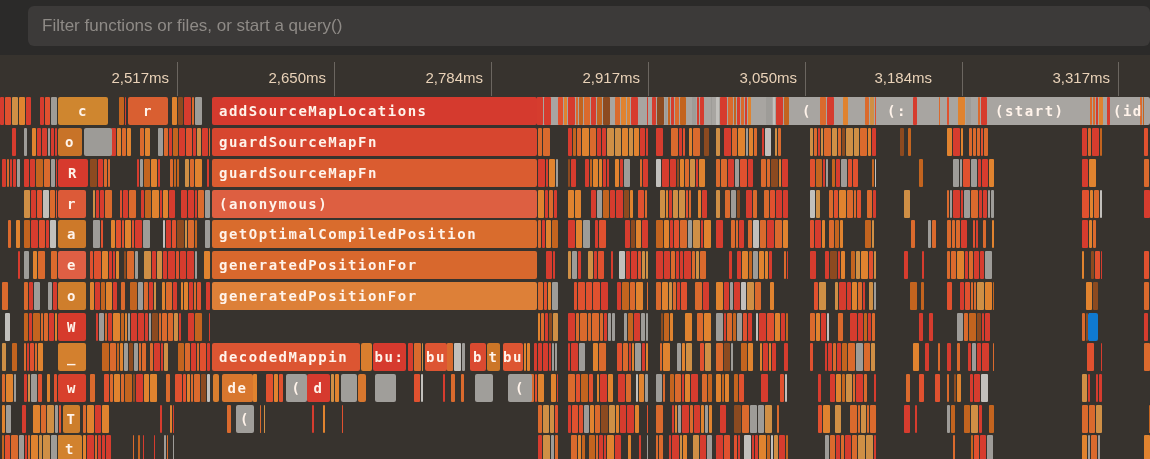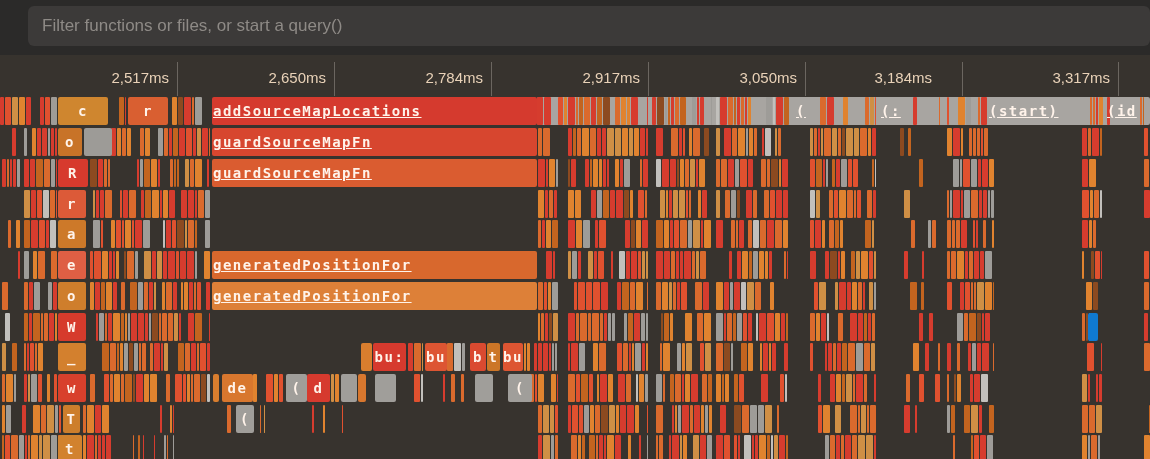--- a/index.html
+++ b/index.html
@@ -30,21 +30,21 @@
     padding-right:8px; font-size:15px; color:#e9d2b8; white-space:nowrap;
   }
   .flame { position:absolute; top:0; left:0; width:1150px; height:459px; }
   .row { position:absolute; left:0; width:1150px; }
   .bar, .stripe { position:absolute; top:0; height:28px; }
   .bar { border-radius:2px; overflow:hidden;
     font-family:"DejaVu Sans Mono","Liberation Mono",monospace;
     font-weight:bold; font-size:14px; letter-spacing:1.5px;
     line-height:28px; color:#fff3ea; white-space:nowrap;
   }
-  .bar.pad { padding:0 1px;text-decoration:underline; }
+  .bar.pad { padding:0 7px; }
   .bar.center { text-align:center; }
   .bar.txt { background:none !important; }
   .stripe { border-radius:1px; }
 </style>
 </head>
 <body>
 
 <div class="flame" id="flame">
     <div class="row" style="top: 97px; height: 28px;">
       <div class="bar" style="left: 537px; width: 613px; background: rgb(168, 165, 161);"></div>
@@ -395,20 +395,21 @@
       <div class="stripe" style="left: 979px; width: 3px; background: rgb(214, 60, 46);"></div>
       <div class="stripe" style="left: 983px; width: 4px; background: rgb(214, 60, 46);"></div>
       <div class="stripe" style="left: 988px; width: 2px; background: rgb(158, 156, 152);"></div>
       <div class="stripe" style="left: 991px; width: 3px; background: rgb(158, 156, 152);"></div>
       <div class="stripe" style="left: 1082px; width: 7px; background: rgb(224, 81, 47);"></div>
       <div class="stripe" style="left: 1090px; width: 3px; background: rgb(224, 131, 47);"></div>
       <div class="stripe" style="left: 1094px; width: 5px; background: rgb(218, 106, 45);"></div>
       <div class="stripe" style="left: 1100px; width: 2px; background: rgb(194, 192, 188);"></div>
       <div class="stripe" style="left: 1144px; width: 6px; background: rgb(214, 60, 46);"></div>
       <div class="bar center" style="left: 58px; width: 28px; background: rgb(220, 90, 56);">r</div>
+      <div class="bar pad" style="left: 212px; width: 325px; background: rgb(221, 95, 65);">(anonymous)</div>
     </div>
     <div class="row" style="top: 220px; height: 28px;">
       <div class="stripe" style="left: 8px; width: 3px; background: rgb(218, 106, 45);"></div>
       <div class="stripe" style="left: 16px; width: 4px; background: rgb(224, 131, 47);"></div>
       <div class="stripe" style="left: 24px; width: 6px; background: rgb(195, 100, 31);"></div>
       <div class="stripe" style="left: 31px; width: 7px; background: rgb(214, 60, 46);"></div>
       <div class="stripe" style="left: 39px; width: 6px; background: rgb(224, 81, 47);"></div>
       <div class="stripe" style="left: 46px; width: 3px; background: rgb(214, 60, 46);"></div>
       <div class="stripe" style="left: 50px; width: 6px; background: rgb(194, 192, 188);"></div>
       <div class="stripe" style="left: 93px; width: 7px; background: rgb(158, 156, 152);"></div>
@@ -476,20 +477,21 @@
       <div class="stripe" style="left: 956px; width: 4px; background: rgb(218, 106, 45);"></div>
       <div class="stripe" style="left: 961px; width: 6px; background: rgb(214, 60, 46);"></div>
       <div class="stripe" style="left: 973px; width: 2px; background: rgb(224, 81, 47);"></div>
       <div class="stripe" style="left: 976px; width: 2px; background: rgb(214, 60, 46);"></div>
       <div class="stripe" style="left: 983px; width: 3px; background: rgb(218, 106, 45);"></div>
       <div class="stripe" style="left: 992px; width: 2px; background: rgb(224, 131, 47);"></div>
       <div class="stripe" style="left: 1082px; width: 6px; background: rgb(214, 60, 46);"></div>
       <div class="stripe" style="left: 1089px; width: 3px; background: rgb(224, 131, 47);"></div>
       <div class="stripe" style="left: 1093px; width: 3px; background: rgb(218, 106, 45);"></div>
       <div class="bar center" style="left: 58px; width: 28px; background: rgb(205, 121, 41);">a</div>
+      <div class="bar pad" style="left: 212px; width: 325px; background: rgb(217, 108, 45);">getOptimalCompiledPosition</div>
     </div>
     <div class="row" style="top: 251px; height: 28px;">
       <div class="stripe" style="left: 18px; width: 2px; background: rgb(214, 60, 46);"></div>
       <div class="stripe" style="left: 24px; width: 5px; background: rgb(158, 156, 152);"></div>
       <div class="stripe" style="left: 33px; width: 4px; background: rgb(224, 131, 47);"></div>
       <div class="stripe" style="left: 38px; width: 7px; background: rgb(218, 106, 45);"></div>
       <div class="stripe" style="left: 51px; width: 6px; background: rgb(218, 106, 45);"></div>
       <div class="stripe" style="left: 90px; width: 3px; background: rgb(224, 81, 47);"></div>
       <div class="stripe" style="left: 94px; width: 7px; background: rgb(224, 81, 47);"></div>
       <div class="stripe" style="left: 102px; width: 6px; background: rgb(224, 131, 47);"></div>
@@ -834,20 +836,21 @@
       <div class="stripe" style="left: 957px; width: 3px; background: rgb(218, 106, 45);"></div>
       <div class="stripe" style="left: 968px; width: 3px; background: rgb(214, 60, 46);"></div>
       <div class="stripe" style="left: 972px; width: 4px; background: rgb(158, 156, 152);"></div>
       <div class="stripe" style="left: 977px; width: 4px; background: rgb(214, 60, 46);"></div>
       <div class="stripe" style="left: 982px; width: 7px; background: rgb(214, 60, 46);"></div>
       <div class="stripe" style="left: 993px; width: 1px; background: rgb(218, 106, 45);"></div>
       <div class="stripe" style="left: 1087px; width: 7px; background: rgb(224, 81, 47);"></div>
       <div class="stripe" style="left: 1101px; width: 1px; background: rgb(214, 60, 46);"></div>
       <div class="stripe" style="left: 1144px; width: 6px; background: rgb(218, 106, 45);"></div>
       <div class="bar center" style="left: 58px; width: 28px; background: rgb(211, 128, 46);">_</div>
+      <div class="bar pad" style="left: 212px; width: 148px; background: rgb(220, 85, 50);">decodedMappin</div>
       <div class="bar" style="left: 361px; width: 11px; background: rgb(217, 126, 46);"></div>
       <div class="bar center" style="left: 373px; width: 33px; background: rgb(214, 58, 46);">bu:</div>
       <div class="bar center" style="left: 425px; width: 22px; background: rgb(221, 85, 50);">bu</div>
       <div class="bar center" style="left: 470px; width: 16px; background: rgb(218, 74, 48);">b</div>
       <div class="bar center" style="left: 487px; width: 13px; background: rgb(204, 118, 39);">t</div>
       <div class="bar center" style="left: 503px; width: 20px; background: rgb(221, 85, 50);">bu</div>
     </div>
     <div class="row" style="top: 374px; height: 28px;">
       <div class="stripe" style="left: 2px; width: 3px; background: rgb(218, 106, 45);"></div>
       <div class="stripe" style="left: 6px; width: 7px; background: rgb(224, 131, 47);"></div>

